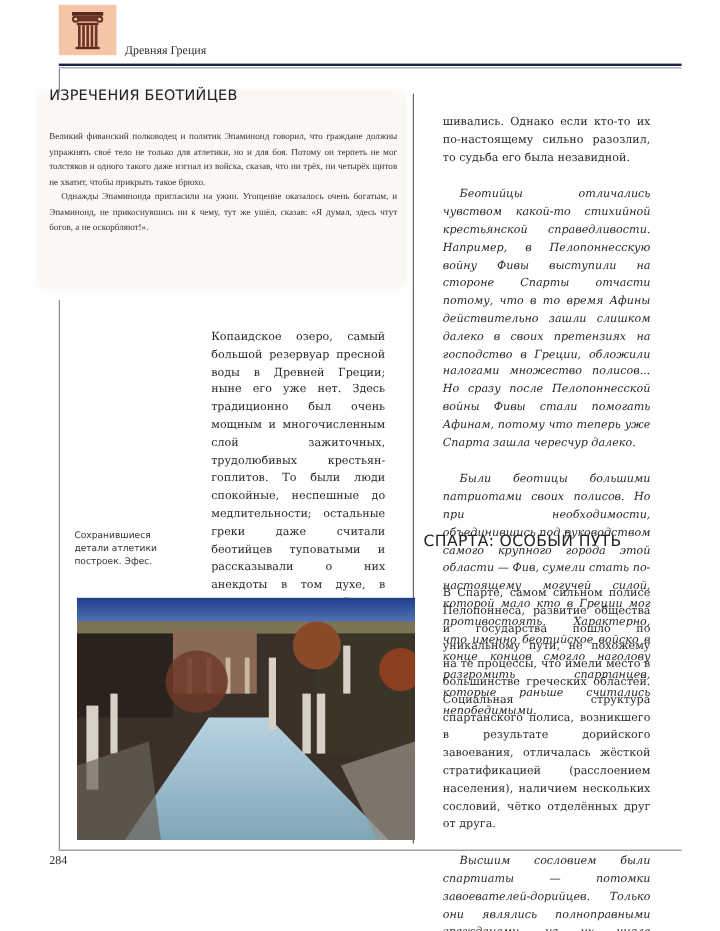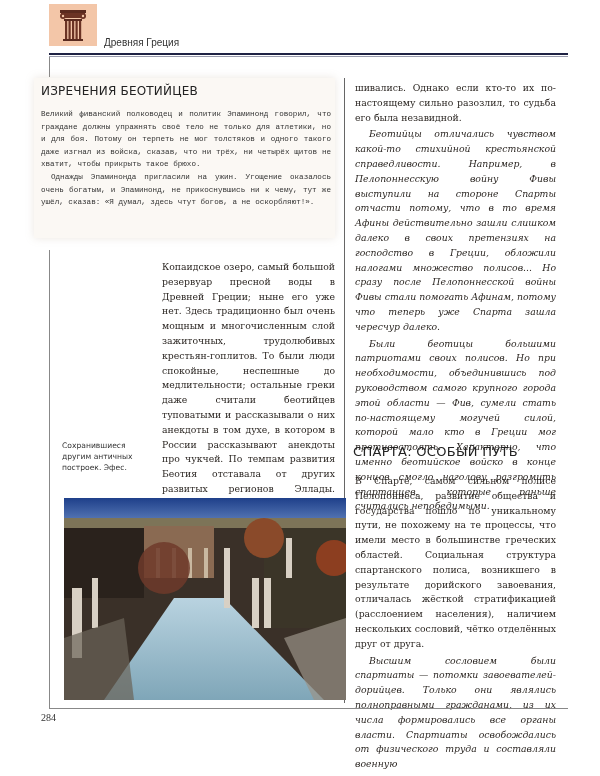--- a/index.html
+++ b/index.html
@@ -6,61 +6,61 @@
   body {
     width: 600px; height: 776px; background: #ffffff; position: relative; overflow: hidden;
     color: #2a2623;
   }
   .header-icon {
     position: absolute; left: 49px; top: 4px; width: 48px; height: 42px;
     background: #f3c6a8; display: flex; align-items: center; justify-content: center;
   }
   .header-title {
     position: absolute; left: 104px; top: 37px;
-    font-family: Liberation Sans, sans-serif; font-size: 10px; color: #333;
+    font-family: Liberation Serif, serif; font-size: 10px; color: #333;
   }
   .rule-top {
     position: absolute; left: 49px; top: 53px; width: 519px; height: 2px; background: #1f2244;
   }
   .rule-top2 {
     position: absolute; left: 49px; top: 56px; width: 519px; height: 1px; background: #9a9cae;
   }
   .frame-left {
     position: absolute; left: 49px; top: 57px; width: 1px; height: 20px; background: #888;
   }
   .sidebar-box {
     position: absolute; left: 34px; top: 78px; width: 301px; height: 160px;
     background: #fbf8f4; box-shadow: 0 0 8px rgba(180,160,140,0.25);
   }
   .sidebar-title {
-    position: absolute; left: 41px; top: 84px;
+    position: absolute; left: 41px; top: 72px;
     font-family: "DejaVu Sans", sans-serif; font-size: 12px; color: #222; letter-spacing: 0.2px;
   }
   .sidebar-text {
     position: absolute; left: 41px; top: 108px; width: 290px;
-    font-family: Liberation Mono, monospace; font-size: 7.6px; line-height: 12.6px; color: #333;
+    font-family: Liberation Serif, serif; font-size: 7.6px; line-height: 12.6px; color: #333;
     text-align: justify;
   }
   .sidebar-text p { margin: 0; text-indent: 0; }
   .sidebar-text p + p { text-indent: 10px; }
 
   .col-divider {
     position: absolute; left: 344px; top: 78px; width: 1px; height: 625px; background: #666;
   }
   .frame-left2 {
     position: absolute; left: 49px; top: 250px; width: 1px; height: 458px; background: #888;
   }
   .frame-bottom {
     position: absolute; left: 49px; top: 708px; width: 519px; height: 1px; background: #888;
   }
   .serif {
     font-family: "DejaVu Serif", serif; font-size: 9.3px; line-height: 14.8px; color: #2b2622;
     text-align: justify; hyphens: manual;
   }
-  .serif p { margin: 2px; }
+  .serif p { margin: 16px; }
   .serif p.indent { text-indent: 14px; font-style: italic; }
   .mid-col { position: absolute; left: 160px; top: 258px; width: 177px; }
   .right-col-top { position: absolute; left: 353px; top: 79px; width: 205px; }
   .right-col-bottom { position: absolute; left: 353px; top: 472px; width: 205px; }
   .section-title {
     position: absolute; left: 353px; top: 444px;
     font-family: "DejaVu Sans", sans-serif; font-size: 13px; color: #222; letter-spacing: 0.3px;
   }
   .caption {
     position: absolute; left: 62px; top: 440px; width: 90px;
@@ -109,21 +109,21 @@
 </div>
 
 <div class="frame-left2"></div>
 <div class="col-divider"></div>
 
 <div class="mid-col serif">
   <p>Копаидское озеро, самый большой резервуар пресной воды в Древней Греции; ныне его уже нет. Здесь традиционно был очень мощным и многочисленным слой зажиточных, трудолюбивых крестьян-гоплитов. То были люди спокойные, неспешные до медлительности; остальные греки даже считали беотийцев туповатыми и рассказывали о них анекдоты в том духе, в котором в России рассказывают анекдоты про чукчей. По темпам развития Беотия отставала от других развитых регионов Эллады. Однако характерно, что в своей истории она не прошла стадию тирании.</p>
   <p class="indent">На подъём беотийцы были тяжелы и в чужие дела обычно не вме-</p>
 </div>
 
-<div class="caption">Сохранившиеся другим античных построек. Эфес.</div>
+<div class="caption">Сохранившиеся детали атлетики построек. Эфес.</div>
 
 <div class="photo">
   <svg width="282" height="202" viewBox="0 0 282 202" preserveAspectRatio="none">
     <defs>
       <linearGradient id="sky" x1="0" y1="0" x2="0" y2="1">
         <stop offset="0" stop-color="#1e3f8a"></stop>
         <stop offset="1" stop-color="#5a7bb8"></stop>
       </linearGradient>
       <linearGradient id="road" x1="0" y1="0" x2="0" y2="1">
         <stop offset="0" stop-color="#b9d3e0"></stop>

